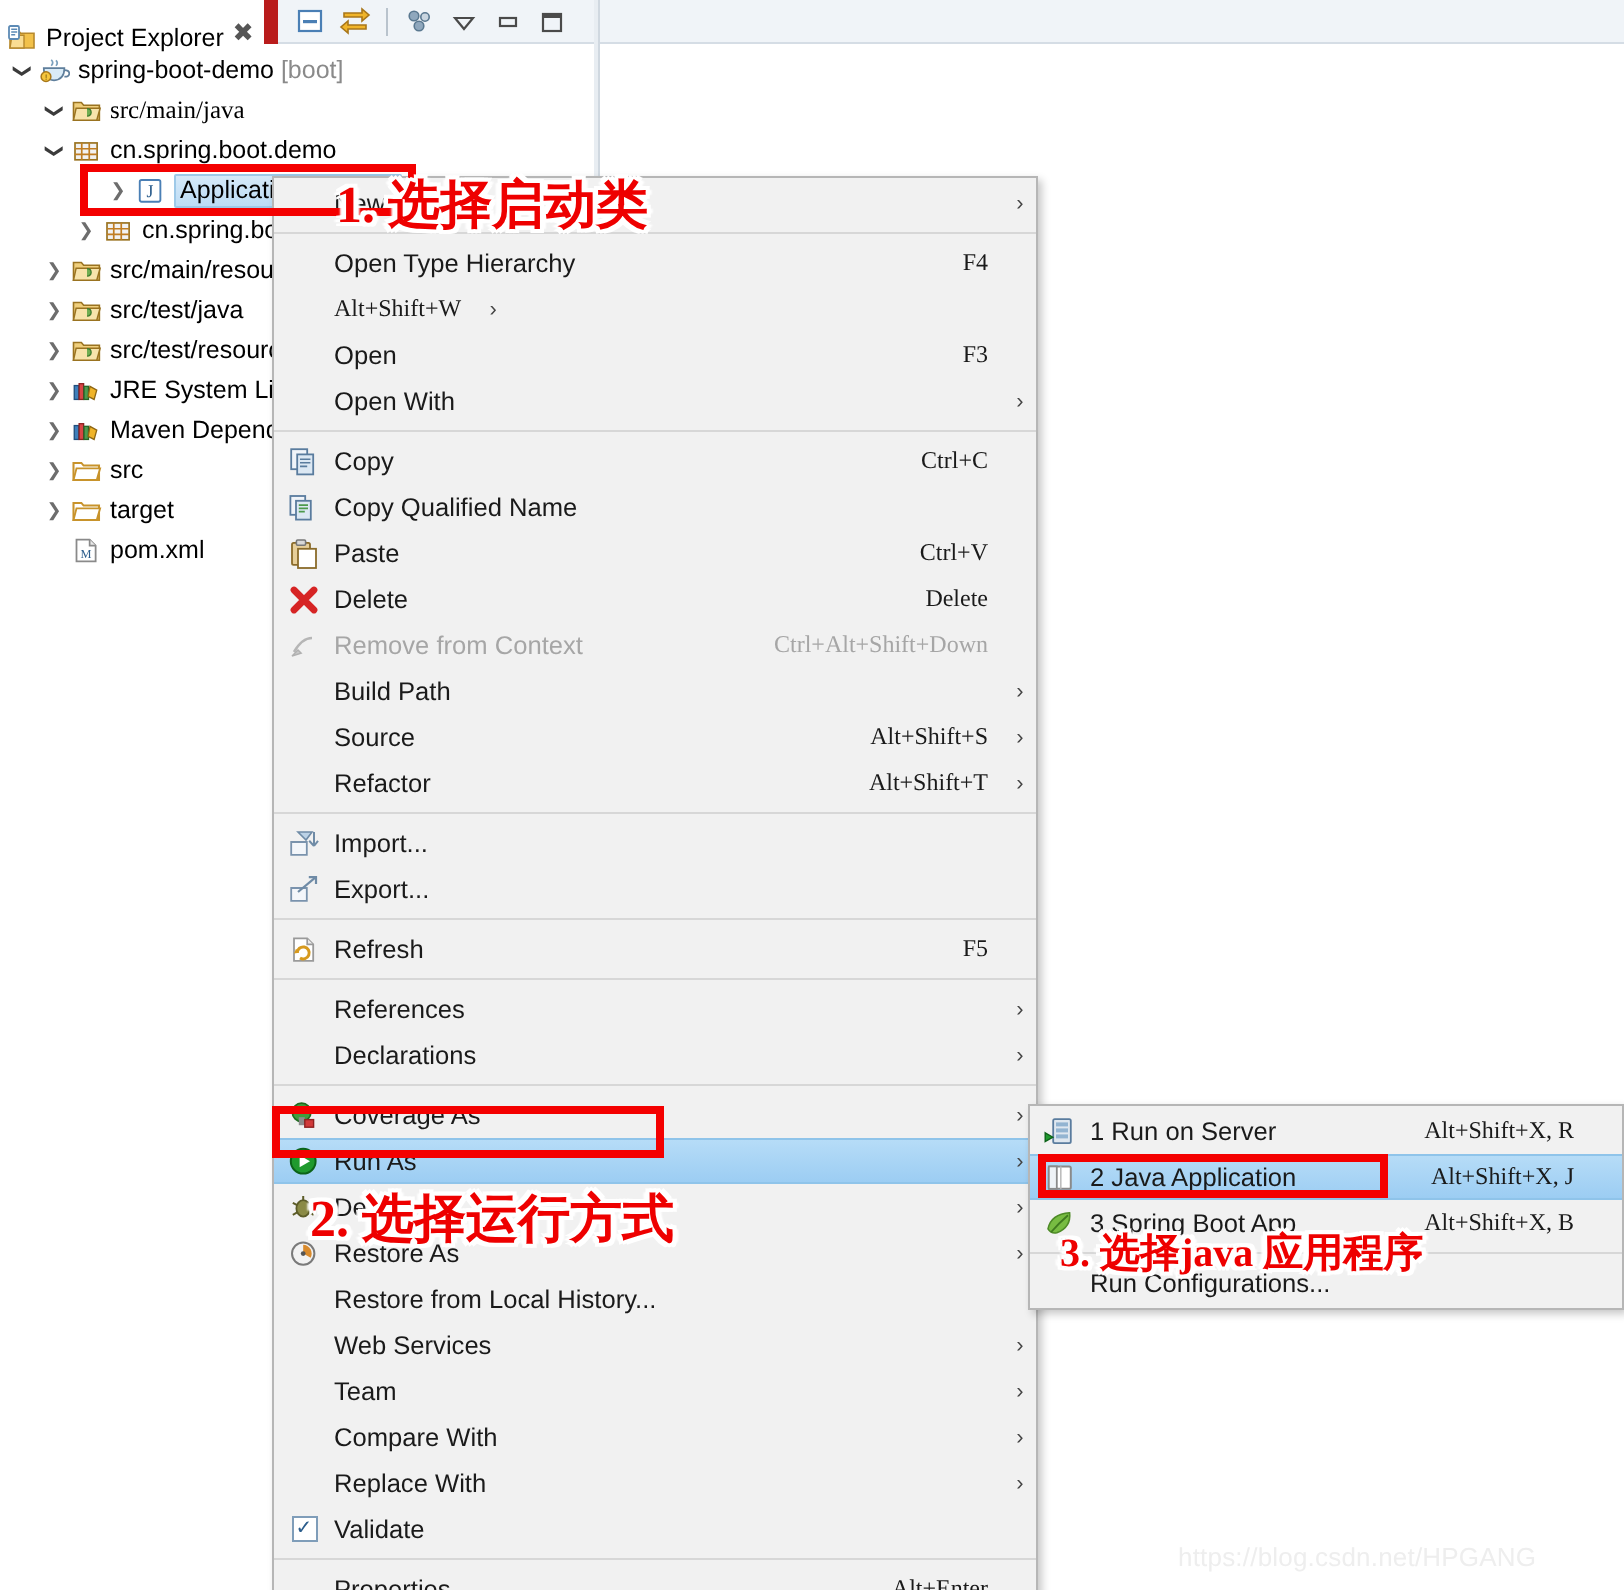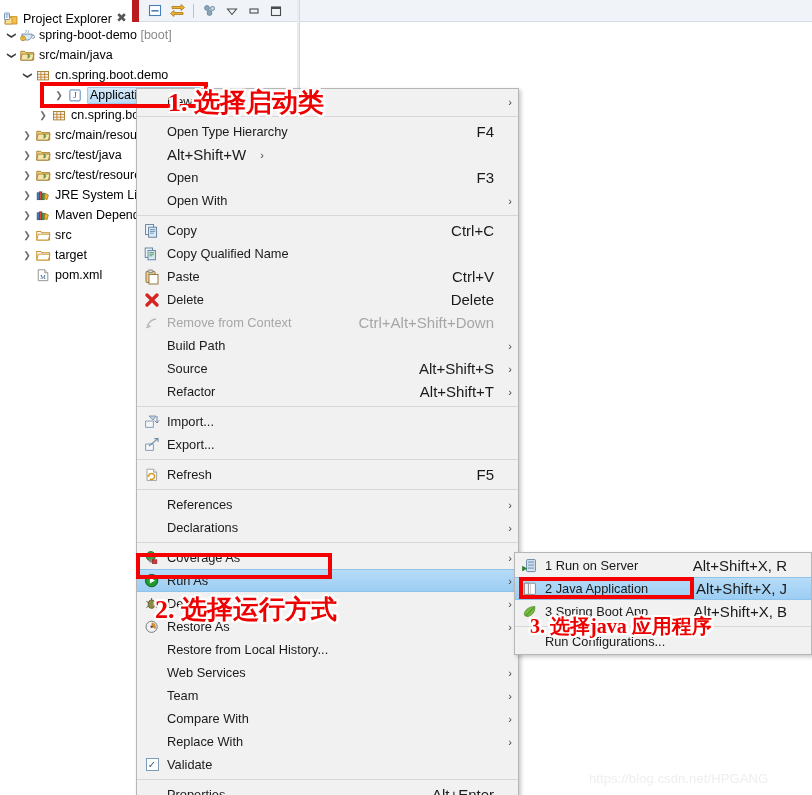--- a/index.html
+++ b/index.html
@@ -128,21 +128,22 @@
     white-space: nowrap;
   }
   .mi .mi-ico {
     width: 30px; flex: 0 0 30px;
     display: flex; align-items: center; justify-content: center;
   }
   .mi .mi-text { flex: 1 1 auto; }
   .mi .mi-accel {
     color: #1a1a1a;
     padding-right: 8px;
-    font-size: 15px;
+    font-size: 12px;
+    font-family: Liberation Serif, serif;
   }
   .mi .mi-arrow {
     width: 16px; flex: 0 0 16px;
     text-align: center;
     color: #444; font-size: 11px;
   }
   .mi.disabled .mi-text, .mi.disabled .mi-accel { color: #a6a6a6; }
   .mi.highlight {
     background: linear-gradient(#b6dcf7, #9ccdf3);
     border-top: 1px solid #8fc4ea;
@@ -272,21 +273,21 @@
             <svg width="15" height="15" viewBox="0 0 16 15">
               <path d="M2 6 Q2 12 7.5 12.5 Q13 12 13 6 Z" fill="#d9ebf7" stroke="#5f7f9c" stroke-width="0.9"></path>
               <path d="M13 7 q2.6 0 2.6 1.8 T13 10.5" fill="none" stroke="#5f7f9c" stroke-width="0.9"></path>
               <path d="M6 1.5 q1.6 1.6 0 3.2 M8.5 1.8 q1.4 1.4 0 2.9" fill="none" stroke="#7aa0bd" stroke-width="0.9"></path>
               <circle cx="3.2" cy="10.5" r="2.6" fill="#f5c63d" stroke="#a8781a" stroke-width="0.8"></circle>
               <text x="3.2" y="12.4" font-size="4.2" text-anchor="middle" fill="#5a3d00">!</text>
             </svg>
           </span>
           <span class="label">spring-boot-demo<span class="dim"> [boot]</span></span>
         </div>
-        <div class="tree-row" style="padding-left: 4px;">
+        <div class="tree-row" style="padding-left: 20px; font-family: Liberation Serif, serif;">
           <span class="arrow open" style="transform: rotate(90deg);">❯</span>
           <span class="ico">
             <svg width="15" height="15" viewBox="0 0 16 15">
               <path d="M0.8 3 L5 3 L6.2 4.4 L14.6 4.4 L14.6 12.4 L0.8 12.4 Z" fill="#f0cf7c" stroke="#9a7320" stroke-width="0.85"></path>
               <path d="M2.2 6 L15 6 L13.2 12.4 L0.8 12.4 Z" fill="#f7e3ab" stroke="#9a7320" stroke-width="0.8"></path>
               <path d="M8 6.2 q2.2 0 2.2 2 q0 2-2.2 2" fill="#6fae52" stroke="#3f7a2c" stroke-width="0.7"></path>
             </svg>
           </span>
           <span class="label">src/main/java</span>
         </div>

